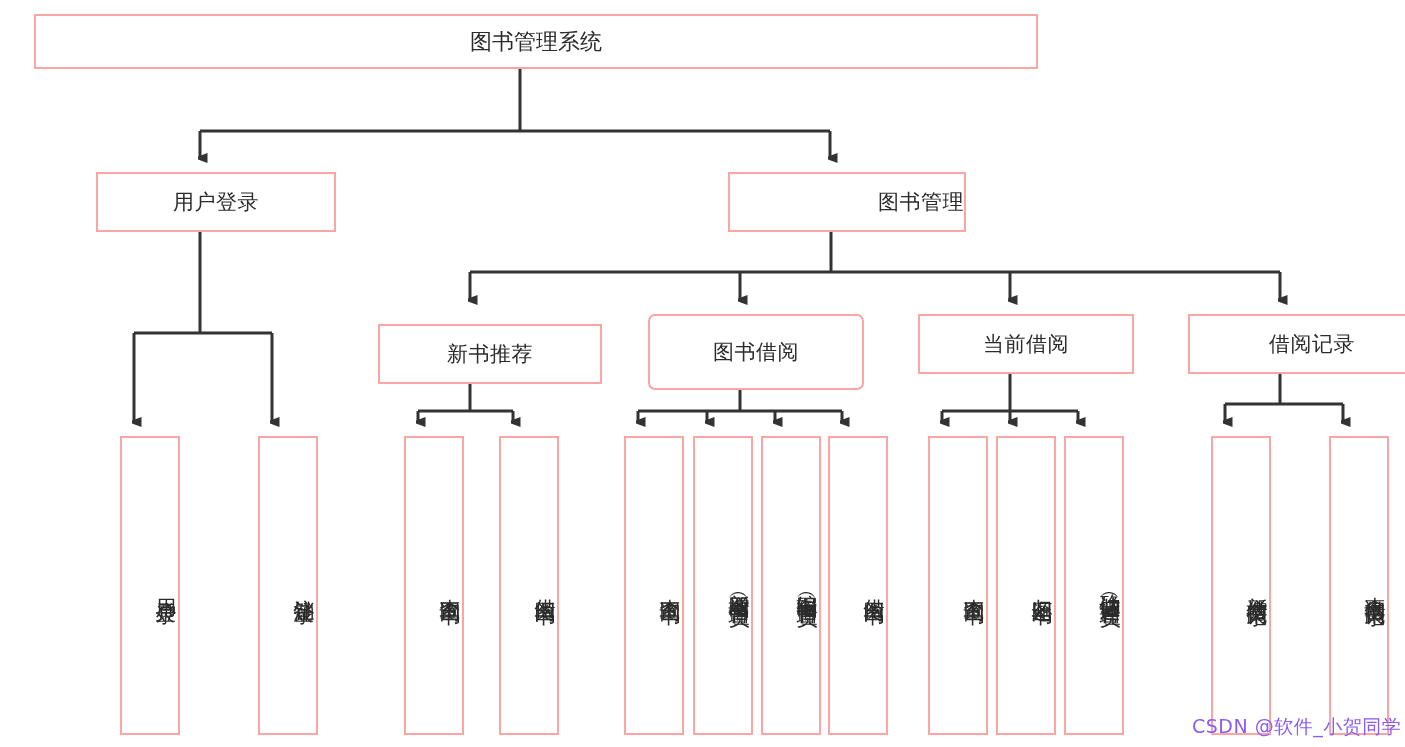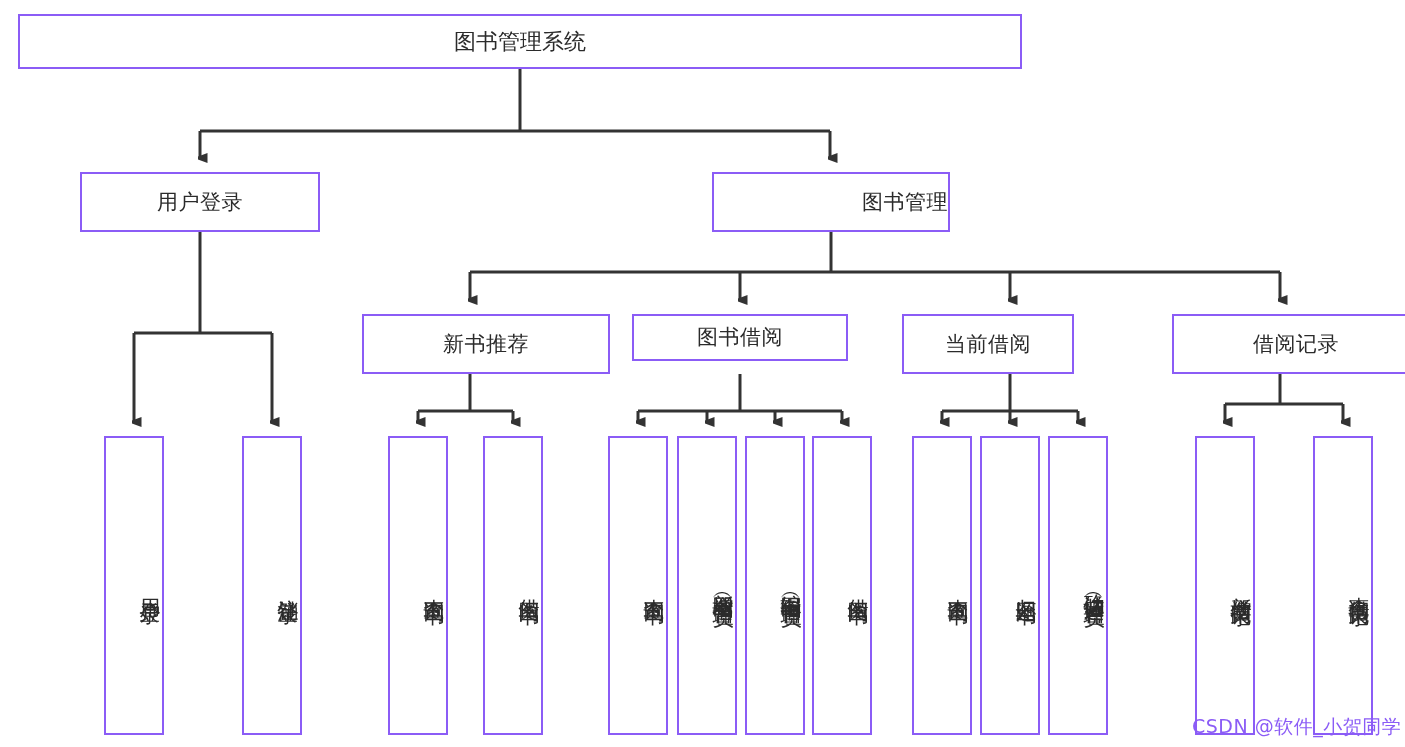--- a/index.html
+++ b/index.html
@@ -22,27 +22,28 @@
     position: absolute;
     left: 0;
     top: 0;
     width: 1405px;
     height: 747px;
     pointer-events: none;
   }
   .node {
     position: absolute;
     box-sizing: border-box;
-    border: 2px solid #8b5cf6;
+    border: 2px solid #fca5a5;
     background: #ffffff;
     display: flex;
     align-items: center;
     justify-content: center;
     color: #2b2b2b;
     line-height: 1.18;
+    margin-left: 16px;
   }
   .node-h {
     font-size: 21px;
     letter-spacing: 0.5px;
   }
   .node-root {
     font-size: 22px;
   }
   .node-v {
     writing-mode: vertical-rl;
@@ -127,27 +128,27 @@
     <span>图书管理系统</span>
   </div>
 
   <div class="node node-h" style="left:80px; top:172px; width:240px; height:60px;">
     <span>用户登录</span>
   </div>
   <div class="node node-h" style="left:712px; top:172px; width:238px; height:60px;justify-content:flex-end;">
     <span>图书管理</span>
   </div>
 
-  <div class="node node-h" style="left:362px; top:314px; width:248px; height:60px;">
+  <div class="node node-h" style="left:362px; top:324px; width:224px; height:60px;">
     <span>新书推荐</span>
   </div>
-  <div class="node node-h" style="left:632px; top:314px; width:216px; height:47px;">
+  <div class="node node-h" style="left:632px; top:314px; width:216px; height:76px;border-radius:7px;">
     <span>图书借阅</span>
   </div>
-  <div class="node node-h" style="left:902px; top:314px; width:172px; height:60px;">
+  <div class="node node-h" style="left:902px; top:314px; width:216px; height:60px;">
     <span>当前借阅</span>
   </div>
   <div class="node node-h" style="left:1172px; top:314px; width:248px; height:60px;">
     <span>借阅记录</span>
   </div>
 
   <div class="node node-v" style="left:104px; top:436px; width:60px; height:299px;">
     <span class="vtext">用户登录</span>
   </div>
   <div class="node node-v" style="left:242px; top:436px; width:60px; height:299px;">

